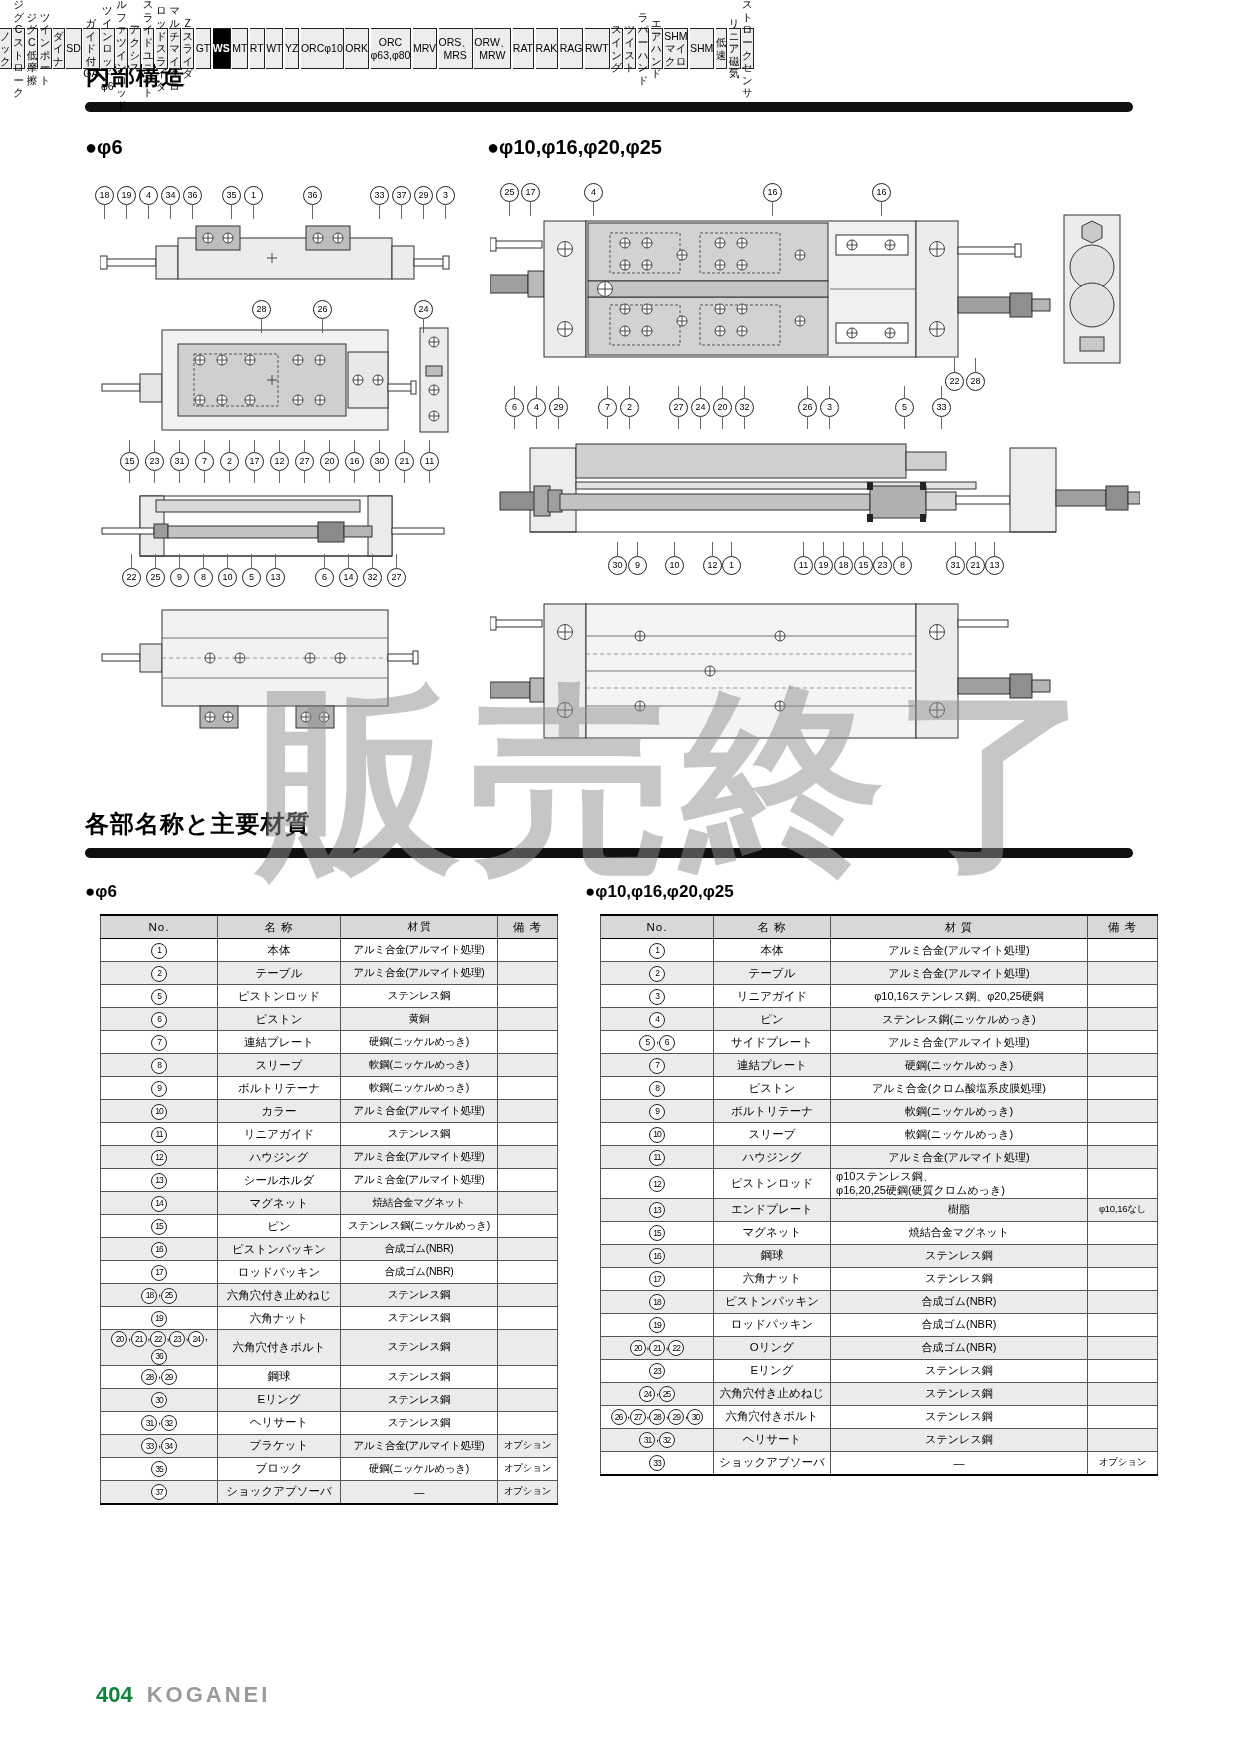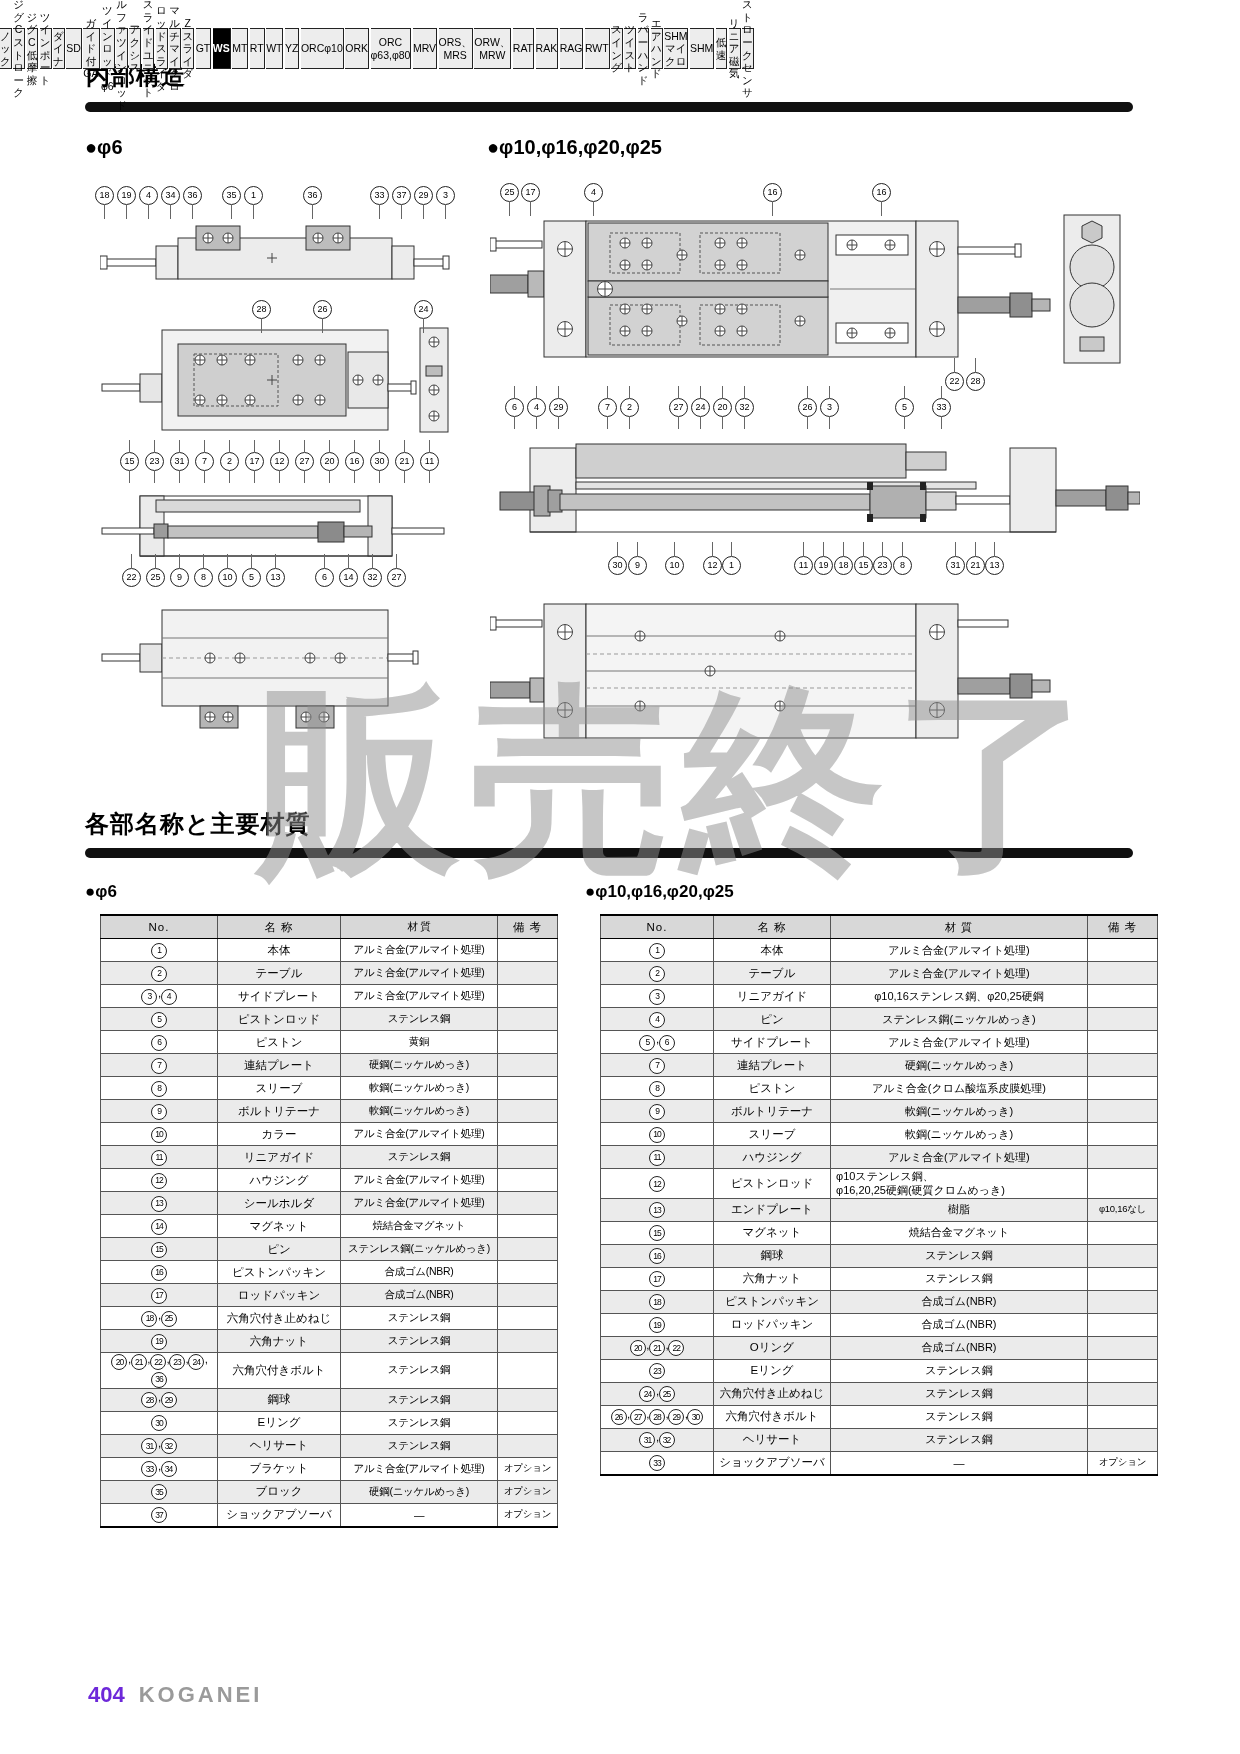--- a/index.html
+++ b/index.html
@@ -56,21 +56,21 @@
     vertical-align:-2px;margin:0 .5px;flex:none;
   }
   .no-cell{letter-spacing:-1px;}
   
   .watermark{
     position:absolute;left:258px;top:680px;font-size:202px;font-weight:bold;line-height:1;
     color:#8f8f8f;opacity:.5;letter-spacing:10px;white-space:nowrap;z-index:40;pointer-events:none;
   }
   
   .footer{position:absolute;left:88px;top:1682px;display:flex;align-items:baseline;gap:14px;z-index:6;}
-  .page-num{font-size:22px;font-weight:bold;color:#6d28d9;}
+  .page-num{font-size:22px;font-weight:bold;color:#15803d;margin-left:8px;}
   .brand{font-size:22px;font-weight:800;color:#9a9a9a;letter-spacing:3px;}
 </style>
 </head>
 <body>
 
 <svg width="0" height="0" style="position:absolute">
   <defs>
     <g id="scr">
         <circle r="5" fill="#fff" stroke="#444" stroke-width="1"></circle>
         <path d="M-5 0H5M0 -5V5" stroke="#444" stroke-width="1" fill="none"></path>
@@ -457,26 +457,20 @@
         <td>アルミ合金(アルマイト処理)</td>
         <td class="note"></td>
       </tr>
       <tr>
         <td class="no-cell"><span class="tcirc">2</span></td>
         <td>テーブル</td>
         <td>アルミ合金(アルマイト処理)</td>
         <td class="note"></td>
       </tr>
       <tr>
-        <td class="no-cell"><span class="tcirc">3</span>,<span class="tcirc">4</span></td>
-        <td>サイドプレート</td>
-        <td>アルミ合金(アルマイト処理)</td>
-        <td class="note"></td>
-      </tr>
-      <tr>
         <td class="no-cell"><span class="tcirc">5</span></td>
         <td>ピストンロッド</td>
         <td>ステンレス鋼</td>
         <td class="note"></td>
       </tr>
       <tr>
         <td class="no-cell"><span class="tcirc">6</span></td>
         <td>ピストン</td>
         <td>黄銅</td>
         <td class="note"></td>

